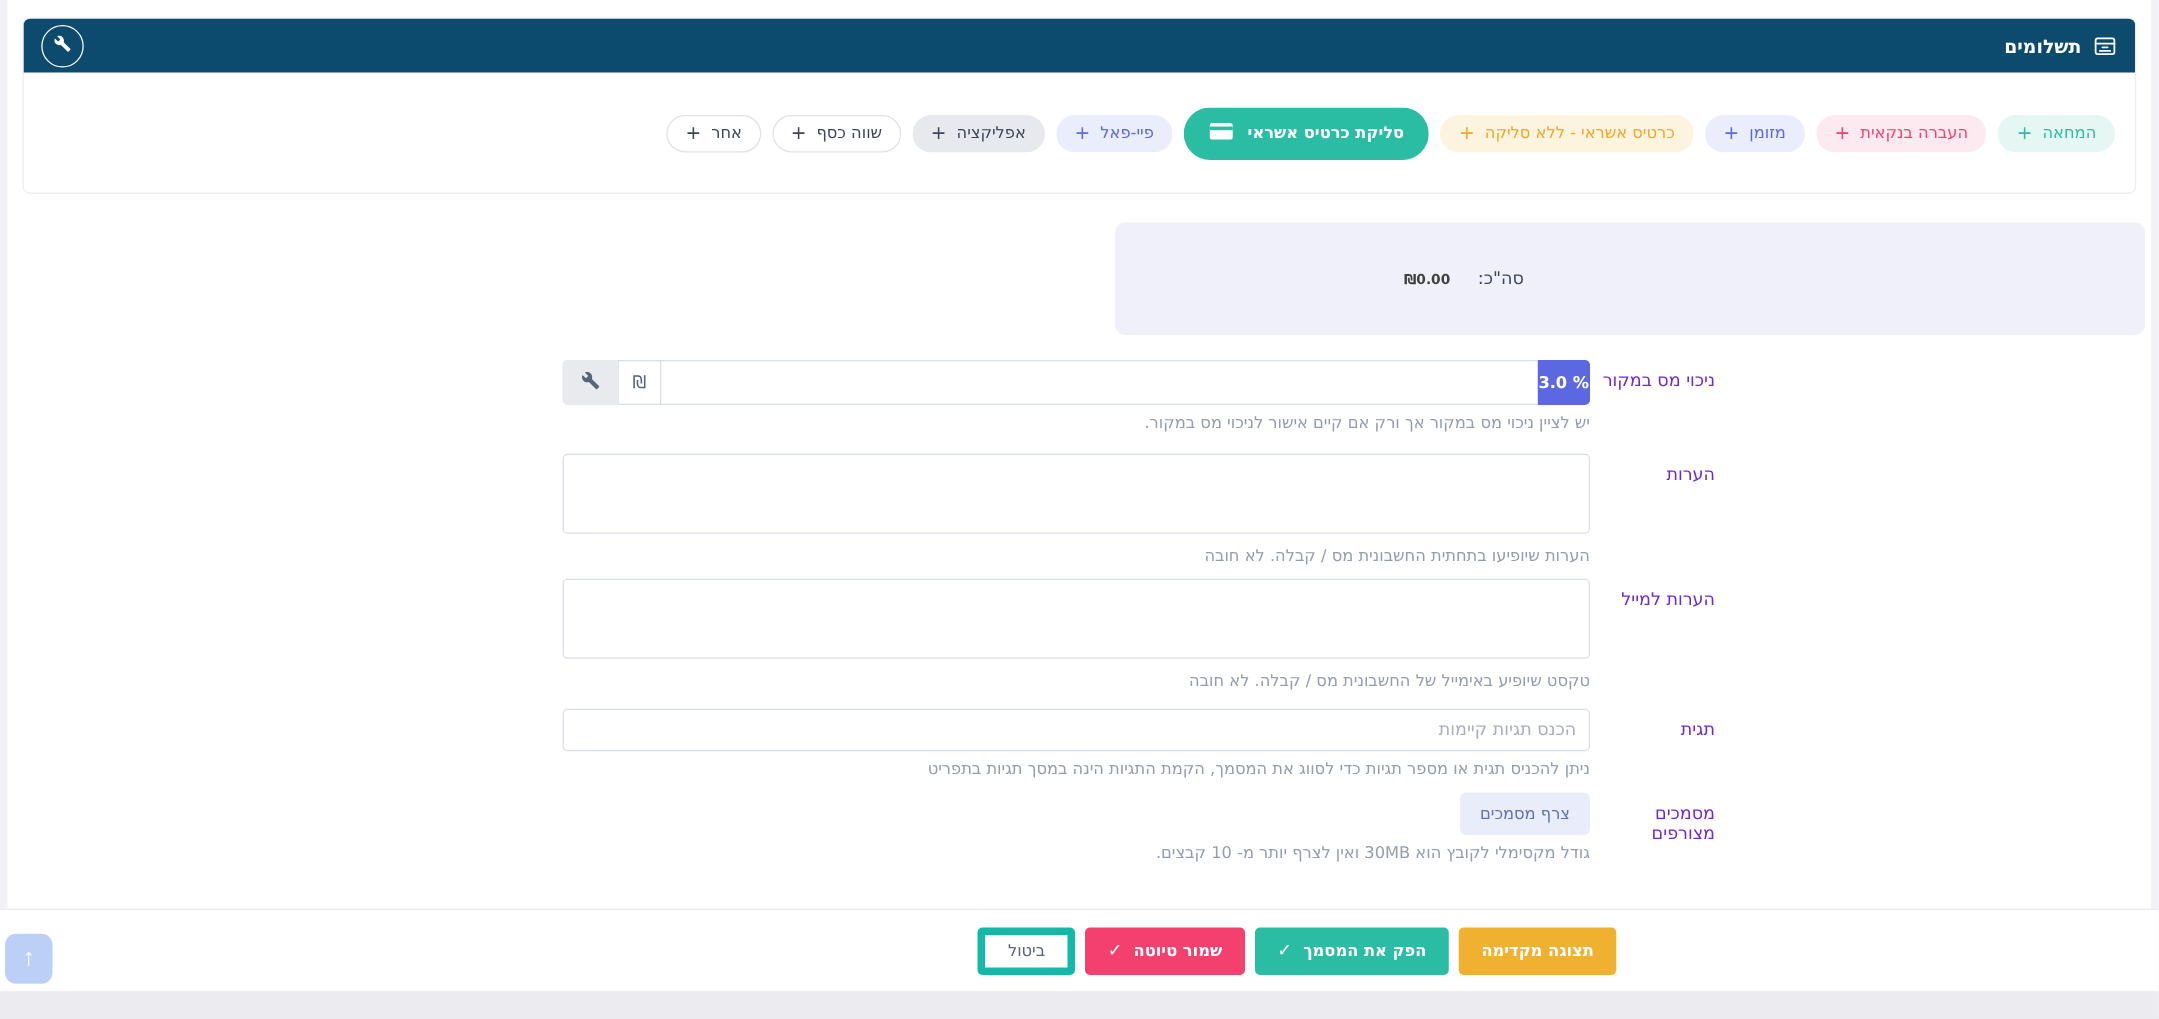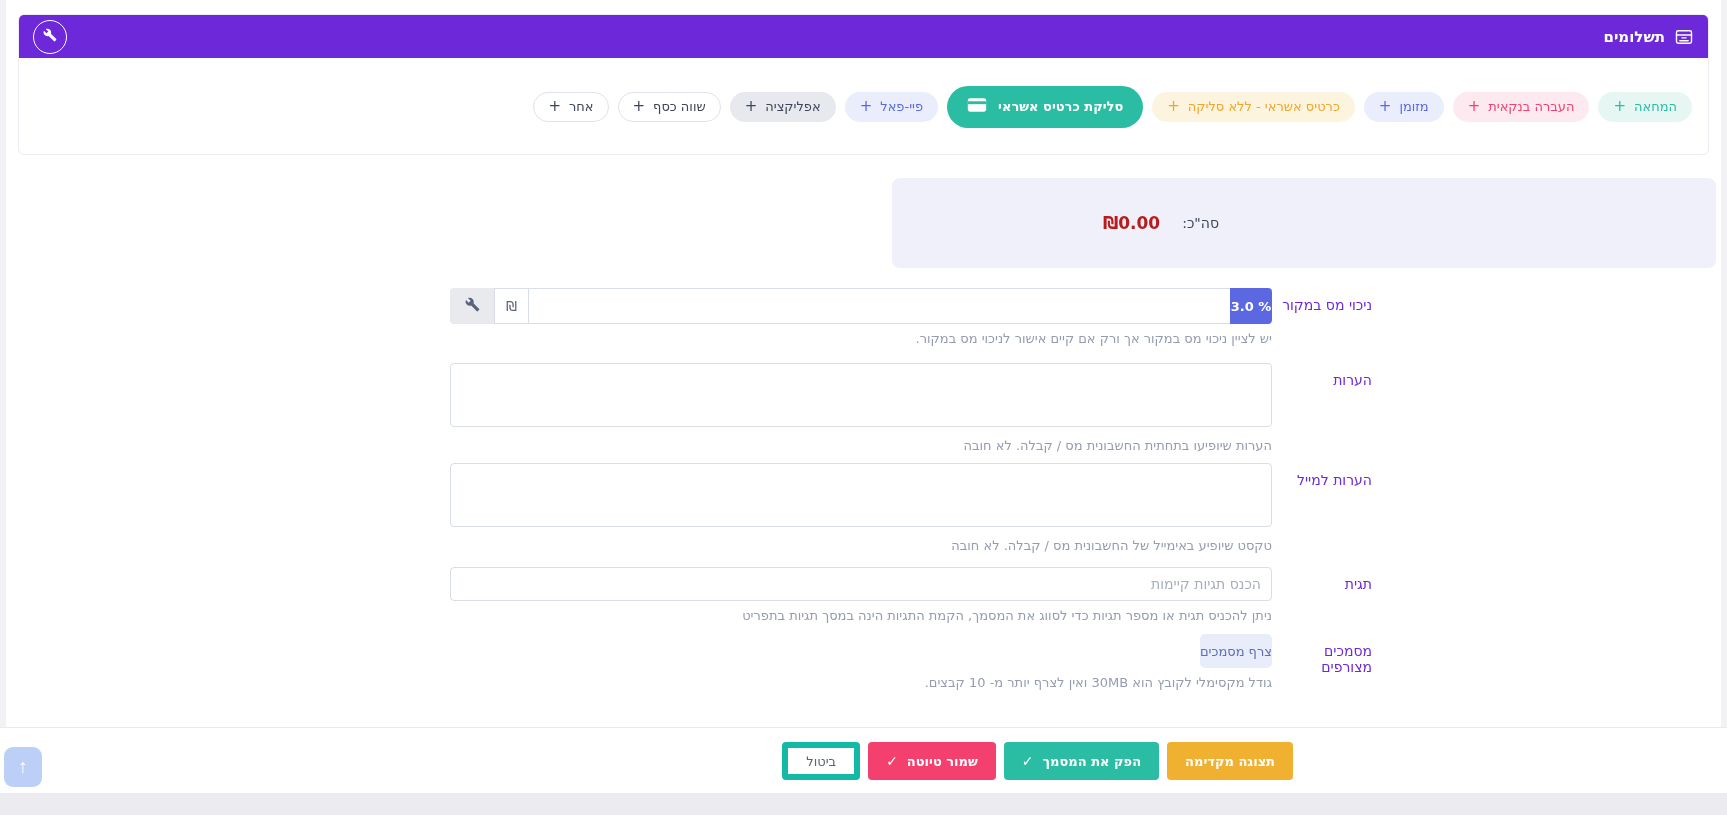--- a/index.html
+++ b/index.html
@@ -5,21 +5,21 @@
   * { margin:0; padding:0; box-sizing:border-box; }
   html,body { width:1727px; height:815px; }
   body { font-family:"DejaVu Sans", sans-serif; background:#f1f1f6; overflow:hidden; }
   .page { position:relative; width:1727px; height:815px; direction:rtl; }
   .main-panel { position:absolute; top:0; left:6px; right:6px; height:727px; background:#ffffff; }
   .content { position:absolute; top:0; left:0; right:0; }
 
   
   .top-card { margin:14px 18px 0 18px; height:141px; background:#fff;
               border:1px solid #ececf2; border-radius:6px; }
-  .card-header { height:43px; background:#6d28d9; border-radius:5px 5px 0 0;
+  .card-header { height:43px; background:#0c4a6e; border-radius:5px 5px 0 0;
                  display:flex; align-items:center; justify-content:space-between; padding:0 14px;gap:30px; }
   .hdr-title { display:flex; align-items:center; gap:9px; color:#fff;
                font-size:15px; font-weight:bold; }
   .hdr-title svg { display:block; }
   .hdr-wrench { width:34px; height:34px; border:1.5px solid #fff; border-radius:50%;
                 display:flex; align-items:center; justify-content:center; cursor:pointer; }
 
   
   .chips { display:flex; align-items:center; gap:9px; padding:0 16px; height:97px; }
   .chip { height:30px; padding:0 14px; border-radius:15px; display:flex; align-items:center;
@@ -31,21 +31,21 @@
   .chip-amber  { background:#fdf4df; color:#f0a62b; }
   .chip-gray   { background:#e7e9ee; color:#3c465a; }
   .chip-white  { background:#fff; color:#3c465a; border-color:#dfe2ea; }
   .chip-solid  { background:#2abda3; color:#fff; height:42px; border-radius:21px;
                  padding:0 19px; font-weight:bold; gap:11px;text-align:right; }
 
   
   .summary { margin:23px 11px 0 0; width:824px; height:90px; background:#eff0fa;
              border-radius:8px; display:flex; align-items:center; padding-right:497px; gap:22px; }
   .summary .t-label { font-size:14px; color:#3c465a; }
-  .summary .t-value { font-size:17px; font-weight:bold; color:#b91c1c;
+  .summary .t-value { font-size:11px; font-weight:bold; color:#404040;
                       direction:ltr; unicode-bidi:embed; }
 
   
   .form { margin-top:20px; padding-right:355px; }
   .row { display:flex; align-items:flex-start; }
   .row .lbl { width:100px; flex:none; padding-top:9px; font-size:14px; color:#6d28d9; }
   .field { width:822px; }
   .helper { margin-top:7px; font-size:13px; color:#949cb0;text-align:right; }
 
   .wh-group { display:flex; height:36px; }
@@ -59,21 +59,21 @@
                justify-content:center; cursor:pointer; }
   .wh-wrench { width:44px; background:#e9eaee; border-radius:4px 0 0 4px; color:#5a6478;
                display:flex; align-items:center; justify-content:center; cursor:pointer; }
 
   textarea.box { width:822px; height:64px; border:1px solid #d9dde7; border-radius:4px;
                  resize:none; font-family:inherit; font-size:14px; padding:8px 10px; outline:none; }
   input.box { width:822px; height:34px; border:1px solid #d9dde7; border-radius:4px;
               font-family:inherit; font-size:14px; padding:0 10px; outline:none; color:#3c465a; }
   input.box::placeholder { color:#a7aebf; }
 
-  .attach-btn { height:34px; padding:0 0; background:#e9edf9; border:none; border-radius:5px;
+  .attach-btn { height:34px; padding:0 16px; background:#e9edf9; border:none; border-radius:5px;
                 color:#5f6fb8; font-family:inherit; font-size:13px; cursor:pointer; }
 
   .mb17 { margin-bottom:17px; } .mb10 { margin-bottom:10px; }
   .mb14 { margin-bottom:14px; } .mb11 { margin-bottom:11px; }
 
   
   .footer { position:absolute; top:727px; left:0; right:0; height:66px; background:#fff;
             border-top:1px solid #e9e9ef; }
   .actions { display:flex; gap:8px; padding:14px 434px 0 0; }
   .btn { height:38px; border:none; border-radius:4px; padding:0 18px; font-family:inherit;

